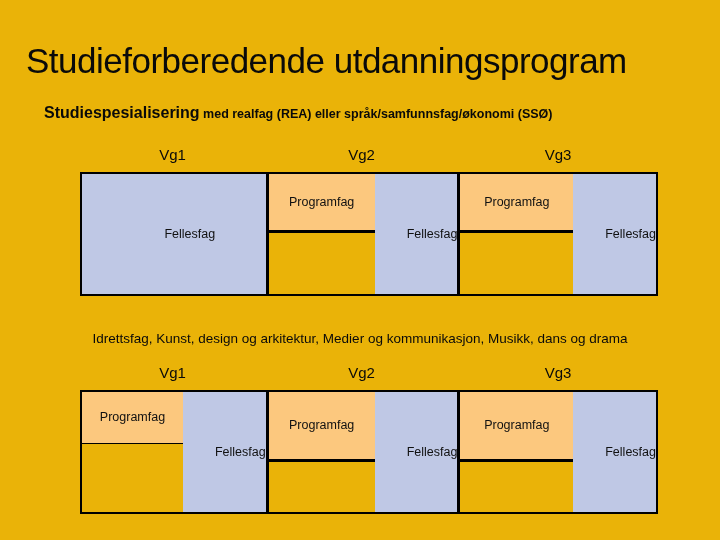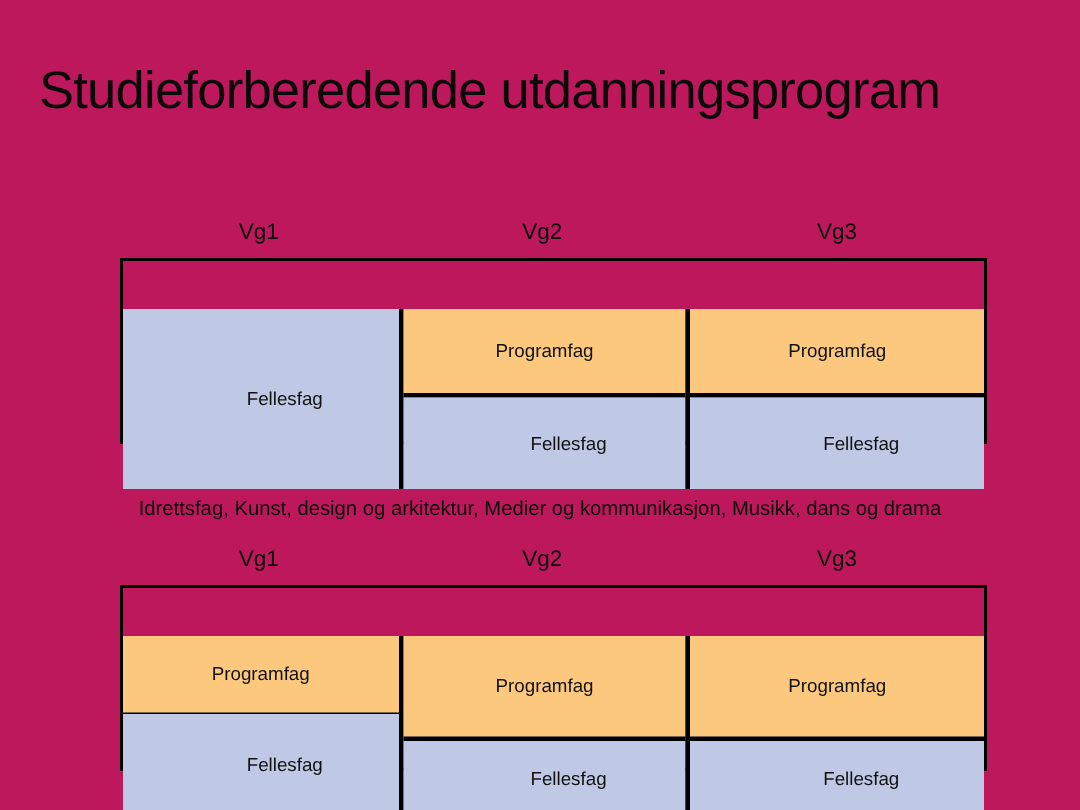--- a/index.html
+++ b/index.html
@@ -7,21 +7,21 @@
     --c-fell: #BFC8E5;
     --c-border: #000000;
     --c-title: #0a0a0a;
   }
   * { box-sizing: border-box; }
   html, body { margin: 0; padding: 0; background: #ffffff; }
   .slide {
     position: relative;
     width: 720px;
     height: 540px;
-    background: #be185d;
+    background: #eab308;
     font-family: "Liberation Sans", sans-serif;
     color: #0a0a0a;
     overflow: hidden;
   }
   .slide-title {
     position: absolute;
     left: 26px;
     top: 42px;
     margin: 0;
     font-size: 35px;
@@ -58,23 +58,21 @@
   .ptable {
     position: absolute;
     left: 80px;
     width: 578px;
     height: 124px;
     display: flex;
     border: 2px solid var(--c-border);
   }
   .pcol {
     display: flex;
-    flex-direction: column;
     height: 100%;
-    margin-top: 32px;
   }
   .pcol + .pcol { border-left: 3px solid var(--c-border); }
   .cell {
     display: flex;
     align-items: center;
     justify-content: center;
     font-size: 12.5px;
     color: #111111;
     width: 100%;
   }
@@ -104,20 +102,23 @@
   .table1 { top: 172px; }
   .table2 { top: 390px; }
 </style>
 </head>
 <body>
 
 <div class="slide">
 
   <h1 class="slide-title">Studieforberedende utdanningsprogram</h1>
 
+  <div class="subtitle">
+    <span class="sub-em">Studiespesialisering</span><span class="sub-rest"> med realfag (REA) eller språk/samfunnsfag/økonomi (SSØ)</span>
+  </div>
 
   <div class="colheads row1-heads">
     <div class="colhead w1">Vg1</div>
     <div class="colhead w2">Vg2</div>
     <div class="colhead w3">Vg3</div>
   </div>
 
   <div class="ptable table1">
     <div class="pcol w1">
       <div class="cell fell full">

